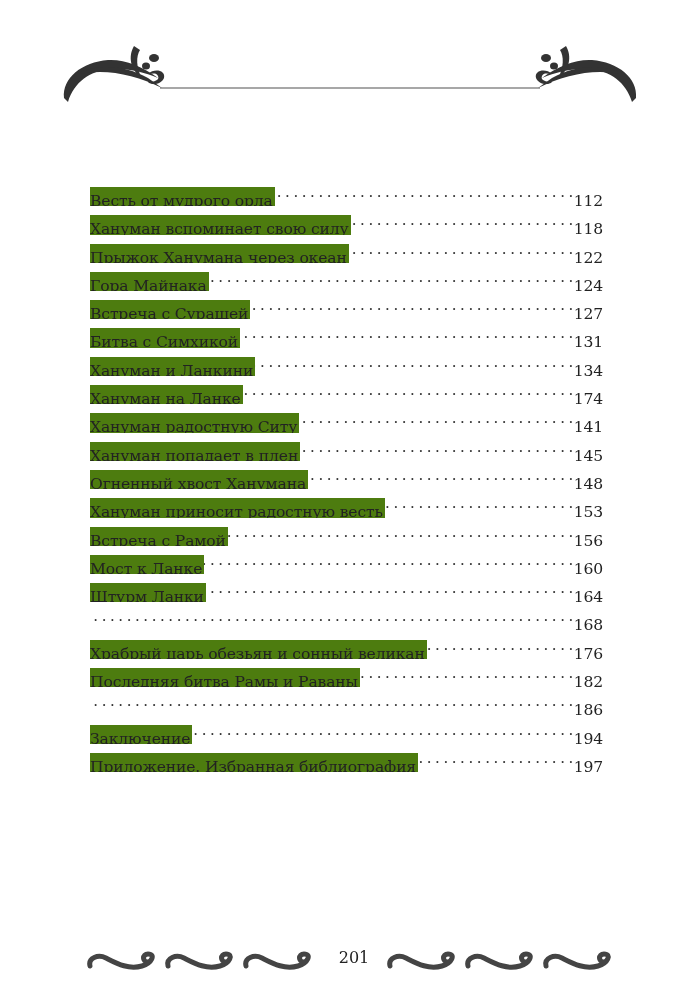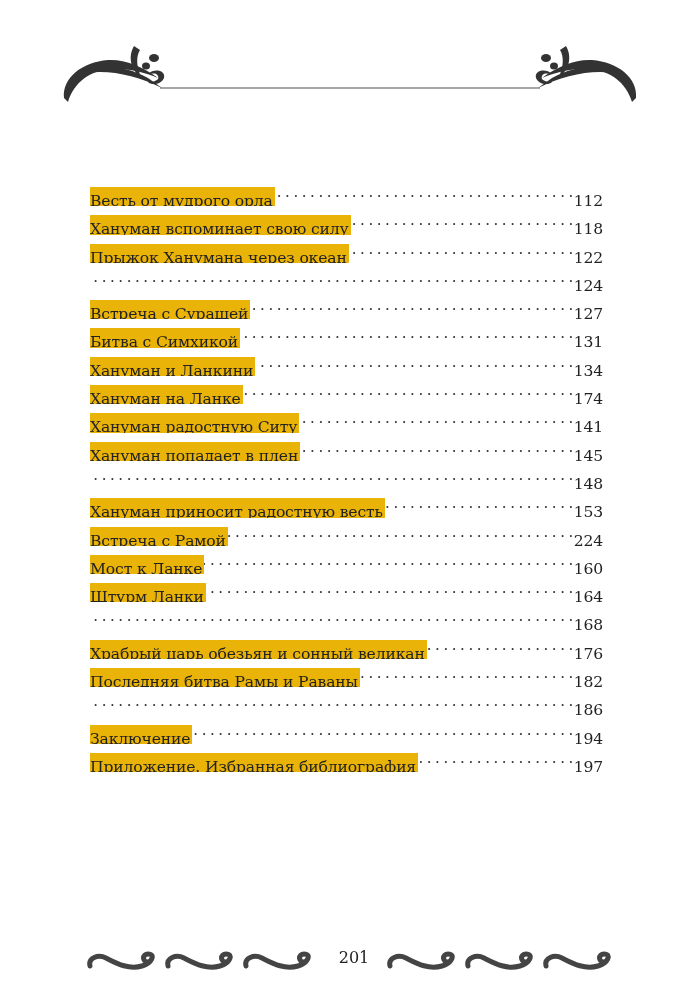--- a/index.html
+++ b/index.html
@@ -38,21 +38,21 @@
       height: 28.3px;
       font-size: 15.6px;
       line-height: 28px;
       letter-spacing: -0.15px;
       white-space: nowrap;
       overflow: hidden;
     }
     .toc-title {
       flex: 0 0 auto;
       padding-right: 2px;
-      background: #eab308;
+      background: #4d7c0f;
     }
     .toc-leader {
       flex: 1 1 auto;
       overflow: hidden;
       white-space: nowrap;
       position: relative;
       height: 28px;
     }
     .toc-leader::before {
       content: ". . . . . . . . . . . . . . . . . . . . . . . . . . . . . . . . . . . . . . . . . . . . . . . . . . . . . . . . . . . . . . . . . . . . . . . . . . . . . . . . . . . . . . . . . . . . . . . . . . . . .";
@@ -131,20 +131,21 @@
       <span class="toc-title">Хануман вспоминает свою силу</span>
       <span class="toc-leader"></span>
       <span class="toc-page">118</span>
     </li>
   <li class="toc-row">
       <span class="toc-title">Прыжок Ханумана через океан</span>
       <span class="toc-leader"></span>
       <span class="toc-page">122</span>
     </li>
   <li class="toc-row">
+      <span class="toc-title">Гора Майнака</span>
       <span class="toc-leader"></span>
       <span class="toc-page">124</span>
     </li>
   <li class="toc-row">
       <span class="toc-title">Встреча с Сурашей</span>
       <span class="toc-leader"></span>
       <span class="toc-page">127</span>
     </li>
   <li class="toc-row">
       <span class="toc-title">Битва с Симхикой</span>
@@ -165,32 +166,33 @@
       <span class="toc-title">Хануман радостную Ситу</span>
       <span class="toc-leader"></span>
       <span class="toc-page">141</span>
     </li>
   <li class="toc-row">
       <span class="toc-title">Хануман попадает в плен</span>
       <span class="toc-leader"></span>
       <span class="toc-page">145</span>
     </li>
   <li class="toc-row">
+      <span class="toc-title">Огненный хвост Ханумана</span>
       <span class="toc-leader"></span>
       <span class="toc-page">148</span>
     </li>
   <li class="toc-row">
       <span class="toc-title">Хануман приносит радостную весть</span>
       <span class="toc-leader"></span>
       <span class="toc-page">153</span>
     </li>
   <li class="toc-row">
       <span class="toc-title">Встреча с Рамой</span>
       <span class="toc-leader"></span>
-      <span class="toc-page">224</span>
+      <span class="toc-page">156</span>
     </li>
   <li class="toc-row">
       <span class="toc-title">Мост к Ланке</span>
       <span class="toc-leader"></span>
       <span class="toc-page">160</span>
     </li>
   <li class="toc-row">
       <span class="toc-title">Штурм Ланки</span>
       <span class="toc-leader"></span>
       <span class="toc-page">164</span>

